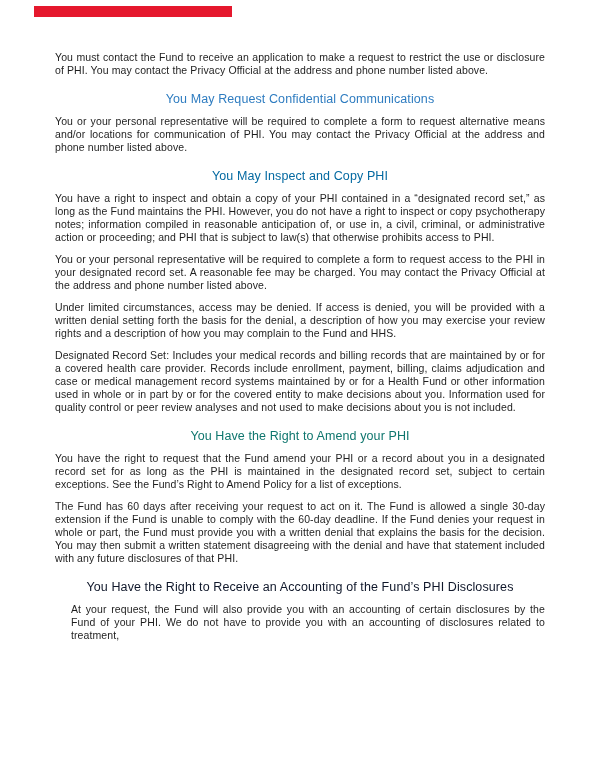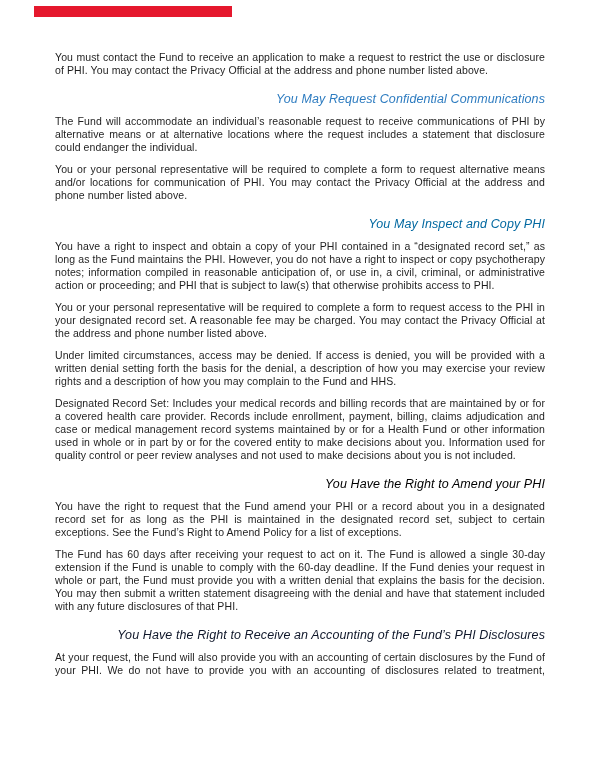--- a/index.html
+++ b/index.html
@@ -30,58 +30,57 @@
   }
   .content p {
     margin: 0 0 9px 0;
     font-size: 10.5px;
     line-height: 13px;
     text-align: justify;
     letter-spacing: 0.1px;
   }
   .content p.justify-last {
     text-align-last: justify;
+    margin-left: 16px;
   }
   .content p b {
     font-weight: normal;
   }
   .content h2 {
     margin: 16px 0 9px 0;
     font-size: 12.5px;
     line-height: 13px;
-    font-style: italic;
     font-weight: normal;
-    text-align: right;
+    text-align: center;
     letter-spacing: 0.1px;
   }
   .pageno {
     position: absolute;
     left: 0;
     right: 0;
     top: 743px;
     text-align: center;
     font-size: 10.5px;
     line-height: 13px;
   }
 </style>
 </head>
 <body>
 
 <div class="page">
   <div class="redaction" style="background-color: rgb(229, 24, 45);"></div>
   <main class="content" id="sections" style="color: rgb(30, 30, 30);">
       <p>You must contact the Fund to receive an application to make a request to restrict the use or disclosure of PHI. You may contact the Privacy Official at the address and phone number listed above.</p>
       <h2 style="color: rgb(46, 124, 192);">You May Request Confidential Communications</h2>
-      <p>The Fund will accommodate an individual’s reasonable request to receive communications of PHI by alternative means or at alternative locations where the request includes a statement that disclosure could endanger the individual.</p>
       <p>You or your personal representative will be required to complete a form to request alternative means and/or locations for communication of PHI. You may contact the Privacy Official at the address and phone number listed above.</p>
       <h2 style="color: #0369a1;">You May Inspect and Copy PHI</h2>
       <p>You have a right to inspect and obtain a copy of your PHI contained in a “designated record set,” as long as the Fund maintains the PHI. However, you do not have a right to inspect or copy psychotherapy notes; information compiled in reasonable anticipation of, or use in, a civil, criminal, or administrative action or proceeding; and PHI that is subject to law(s) that otherwise prohibits access to PHI.</p>
       <p>You or your personal representative will be required to complete a form to request access to the PHI in your designated record set. A reasonable fee may be charged. You may contact the Privacy Official at the address and phone number listed above.</p>
       <p>Under limited circumstances, access may be denied. If access is denied, you will be provided with a written denial setting forth the basis for the denial, a description of how you may exercise your review rights and a description of how you may complain to the Fund and HHS.</p>
       <p><b>Designated Record Set: </b>Includes your medical records and billing records that are maintained by or for a covered health care provider. Records include enrollment, payment, billing, claims adjudication and case or medical management record systems maintained by or for a Health Fund or other information used in whole or in part by or for the covered entity to make decisions about you. Information used for quality control or peer review analyses and not used to make decisions about you is not included.</p>
-      <h2 style="color: #000000;">You Have the Right to Amend your PHI</h2>
+      <h2 style="color: #0f766e;">You Have the Right to Amend your PHI</h2>
       <p>You have the right to request that the Fund amend your PHI or a record about you in a designated record set for as long as the PHI is maintained in the designated record set, subject to certain exceptions. See the Fund’s Right to Amend Policy for a list of exceptions.</p>
       <p>The Fund has 60 days after receiving your request to act on it. The Fund is allowed a single 30-day extension if the Fund is unable to comply with the 60-day deadline. If the Fund denies your request in whole or part, the Fund must provide you with a written denial that explains the basis for the decision. You may then submit a written statement disagreeing with the denial and have that statement included with any future disclosures of that PHI.</p>
       <h2 style="color: #0f172a;">You Have the Right to Receive an Accounting of the Fund’s PHI Disclosures</h2>
       <p class="justify-last">At your request, the Fund will also provide you with an accounting of certain disclosures by the Fund of your PHI. We do not have to provide you with an accounting of disclosures related to treatment,</p>
     </main>
   <div class="pageno" style="color: rgb(30, 30, 30); margin-top: 44px;">90</div>
 </div>
 
 </body></html>

